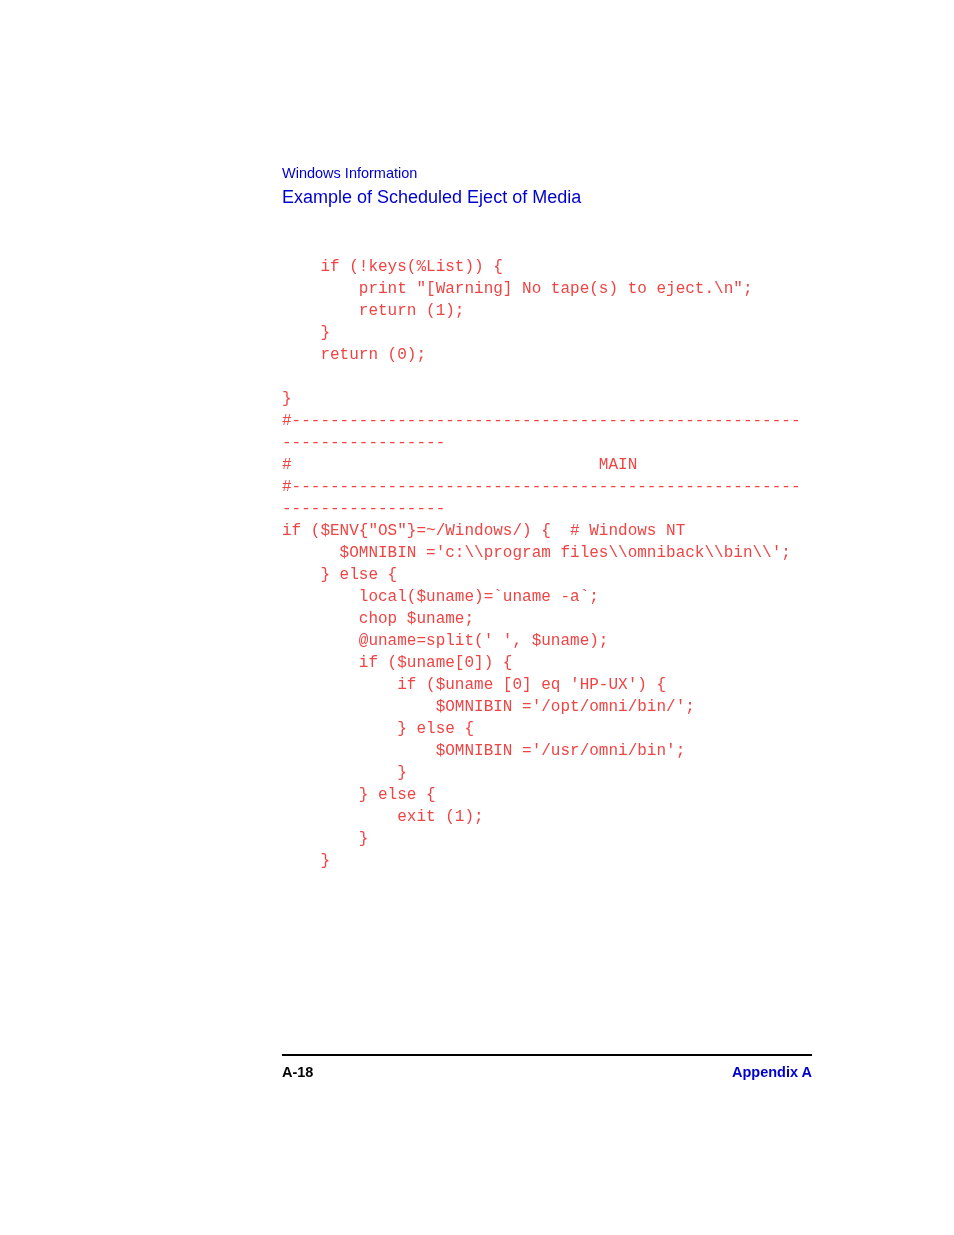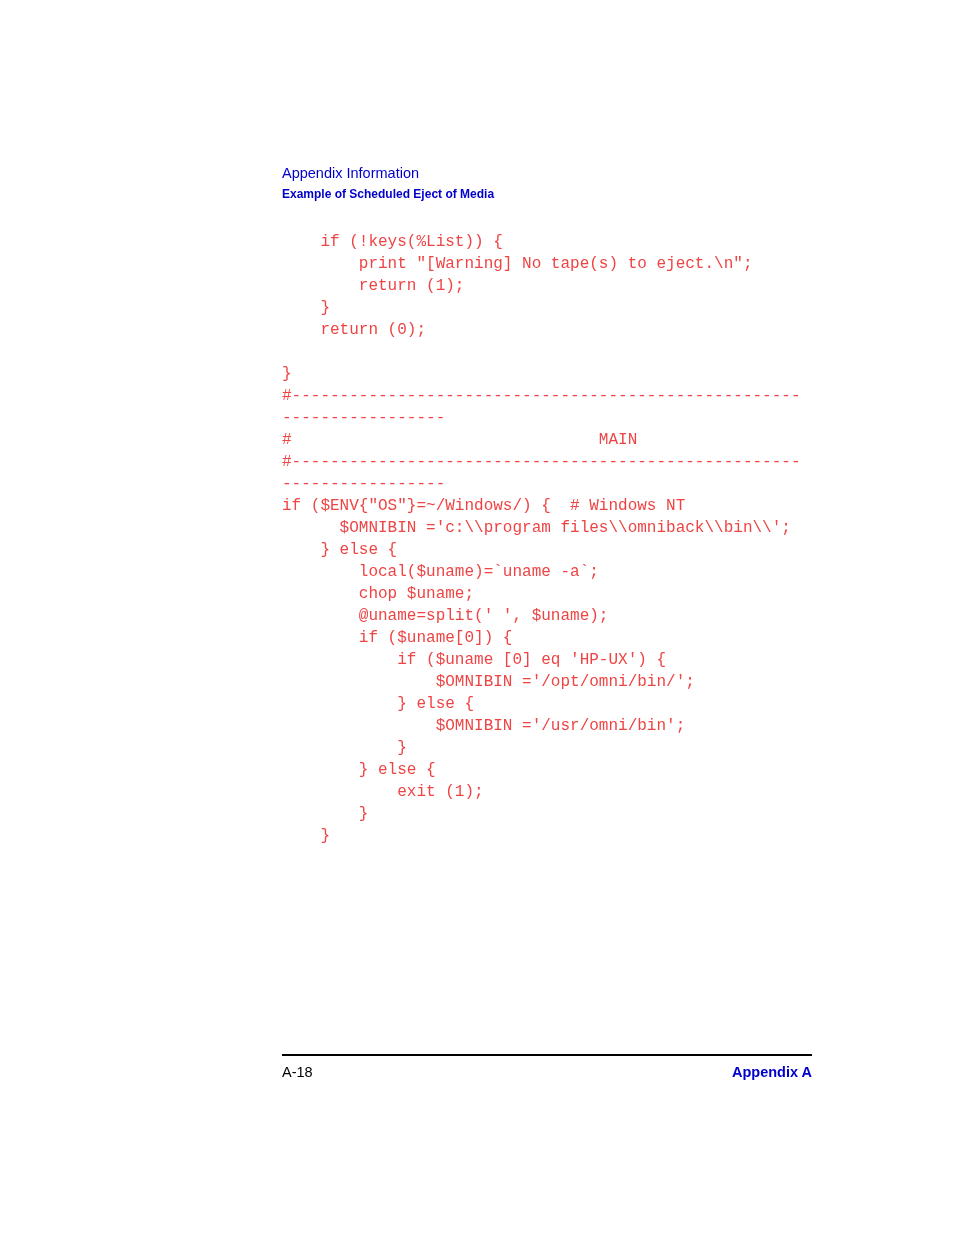--- a/index.html
+++ b/index.html
@@ -16,24 +16,24 @@
     top: 165px;
     width: 530px;
   }
   .header-small {
     font-size: 14.5px;
     color: #0000cc;
     margin-bottom: 6px;
     font-family: Arial, Helvetica, sans-serif;
   }
   .header-bold {
-    font-size: 12px;
+    font-size: 18px;
     color: #0000cc;
-    font-weight: bold;
-    margin-bottom: 30px;
+    font-weight: normal;
+    margin-bottom: 48px;
     font-family: Arial, Helvetica, sans-serif;
   }
   .code-block {
     font-family: "Courier New", Courier, monospace;
     font-size: 16px;
     line-height: 22px;
     color: #ef4444;
     white-space: pre;
   }
   .footer-rule {
@@ -47,34 +47,34 @@
     position: absolute;
     left: 282px;
     top: 1064px;
     width: 530px;
     display: flex;
     justify-content: space-between;
     font-size: 14.5px;
     font-family: Arial, Helvetica, sans-serif;
   }
   .footer-left {
-    font-weight: normal;
+    font-weight: bold;
     color: #000;
   }
   .footer-right {
     font-weight: bold;
     color: #0000cc;
     text-align: center;
   }
 </style>
 </head>
 <body>
 
 <div class="page">
-  <div class="header-small">Appendix Information</div>
+  <div class="header-small">Windows Information</div>
   <div class="header-bold">Example of Scheduled Eject of Media</div>
   <div class="code-block" id="code-target">    if (!keys(%List)) {
         print "[Warning] No tape(s) to eject.\n";
         return (1);
     }
     return (0);
 
 }
 #-----------------------------------------------------
 -----------------

